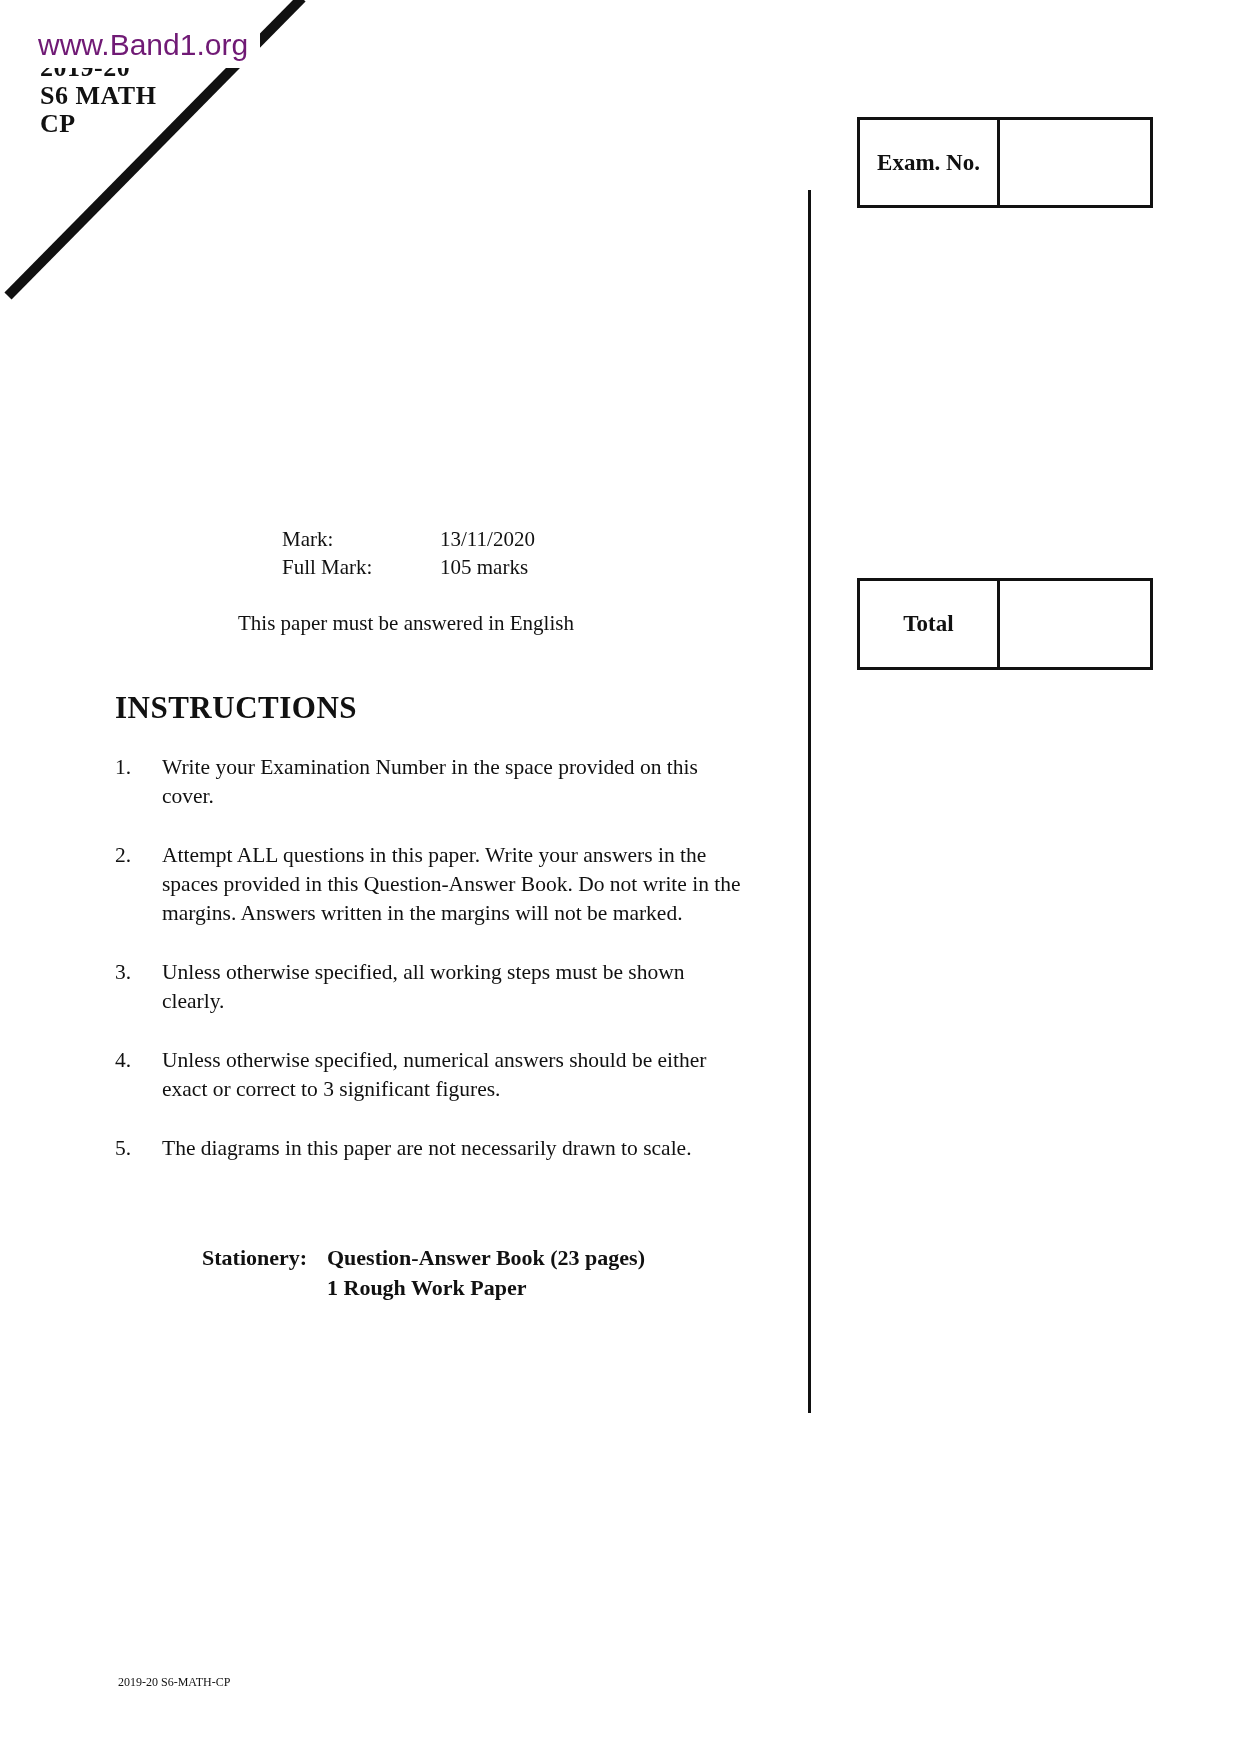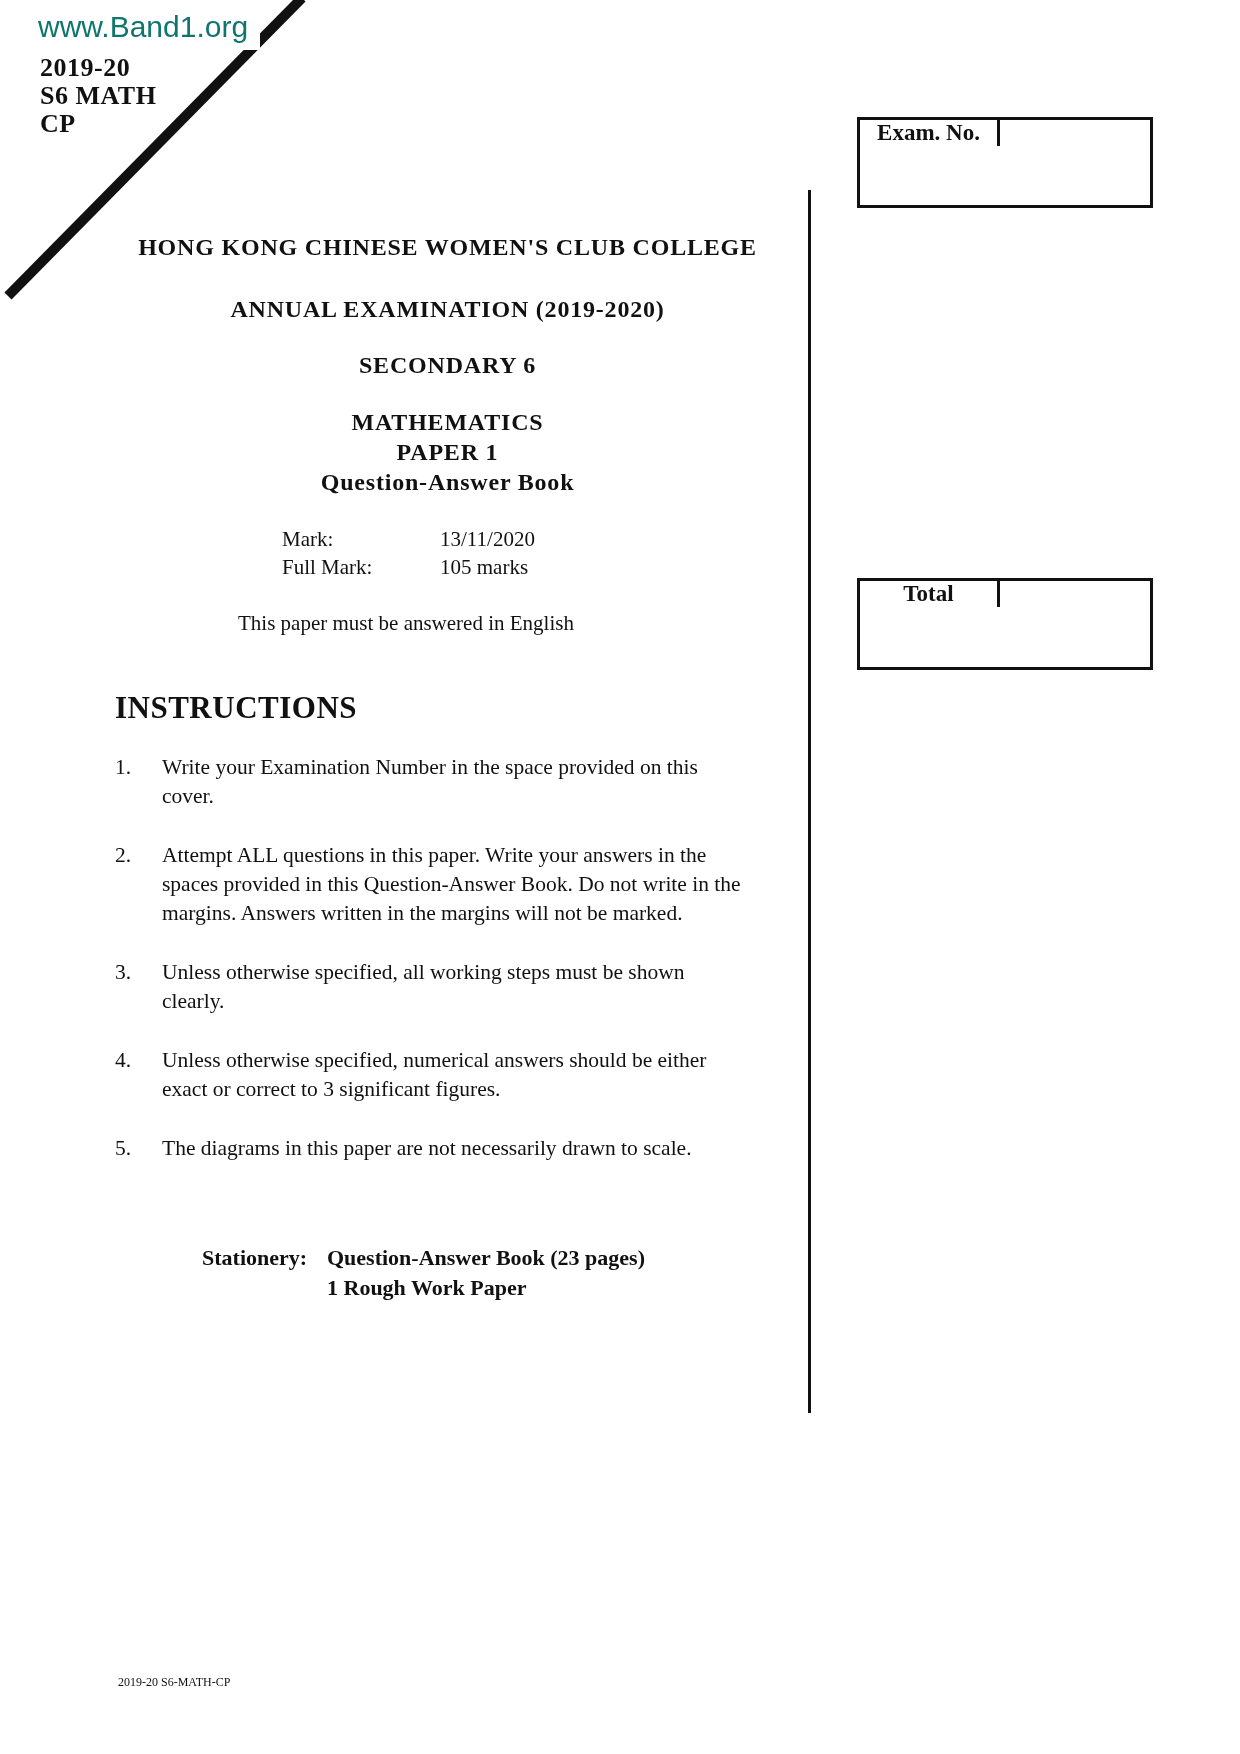--- a/index.html
+++ b/index.html
@@ -19,38 +19,37 @@
 
   
   .corner-code {
     position: absolute; left: 40px; top: 54px; z-index: 2;
     font-weight: bold; font-size: 26px; line-height: 28px;
     letter-spacing: 0.5px; white-space: pre;
   }
 
   
   .watermark {
-    position: absolute; left: 28px; top: 4px; z-index: 3;
+    position: absolute; left: 28px; top: 22px; z-index: 3;
     background: #ffffff;
     padding: 5px 12px 6px 10px;
     font-family: "Liberation Sans", "DejaVu Sans", sans-serif;
-    font-size: 30px; line-height: 35px; color: #0f766e;
+    font-size: 30px; line-height: 35px; color: #701a75;
     white-space: nowrap;
   }
 
   
   .score-box {
     position: absolute;
     width: 296px; height: 91px;
     border: 3px solid #111;
     display: flex;
     box-sizing: border-box;
     background: #fff;
     z-index: 2;
-    flex-direction: column;
   }
   .score-box .label-cell {
     width: 140px;
     border-right: 3px solid #111;
     display: flex; align-items: center; justify-content: center;
     font-weight: bold; font-size: 23px;
     box-sizing: border-box;
   }
   .score-box .value-cell { flex: 1; }
   .exam-box  { left: 857px; top: 117px; }
@@ -127,28 +126,20 @@
 
   <div class="watermark">www.Band1.org</div>
 
   <div class="score-box exam-box">
     <div class="label-cell">Exam. No.</div>
     <div class="value-cell"></div>
   </div>
 
   <div class="vline"></div>
 
-  <div class="header-block">
-    <p class="h-school">HONG KONG CHINESE WOMEN'S CLUB COLLEGE</p>
-    <p class="h-exam">ANNUAL EXAMINATION (2019-2020)</p>
-    <p class="h-level">SECONDARY 6</p>
-    <p class="h-subject">MATHEMATICS</p>
-    <p class="h-paper">PAPER 1</p>
-    <p class="h-book">Question-Answer Book</p>
-  </div>
 
   <div class="details-block">
     <div class="details-row">
       <span class="d-label">Mark:</span>
       <span class="d-value">13/11/2020</span>
     </div>
     <div class="details-row">
       <span class="d-label">Full Mark:</span>
       <span class="d-value">105 marks</span>
     </div>

